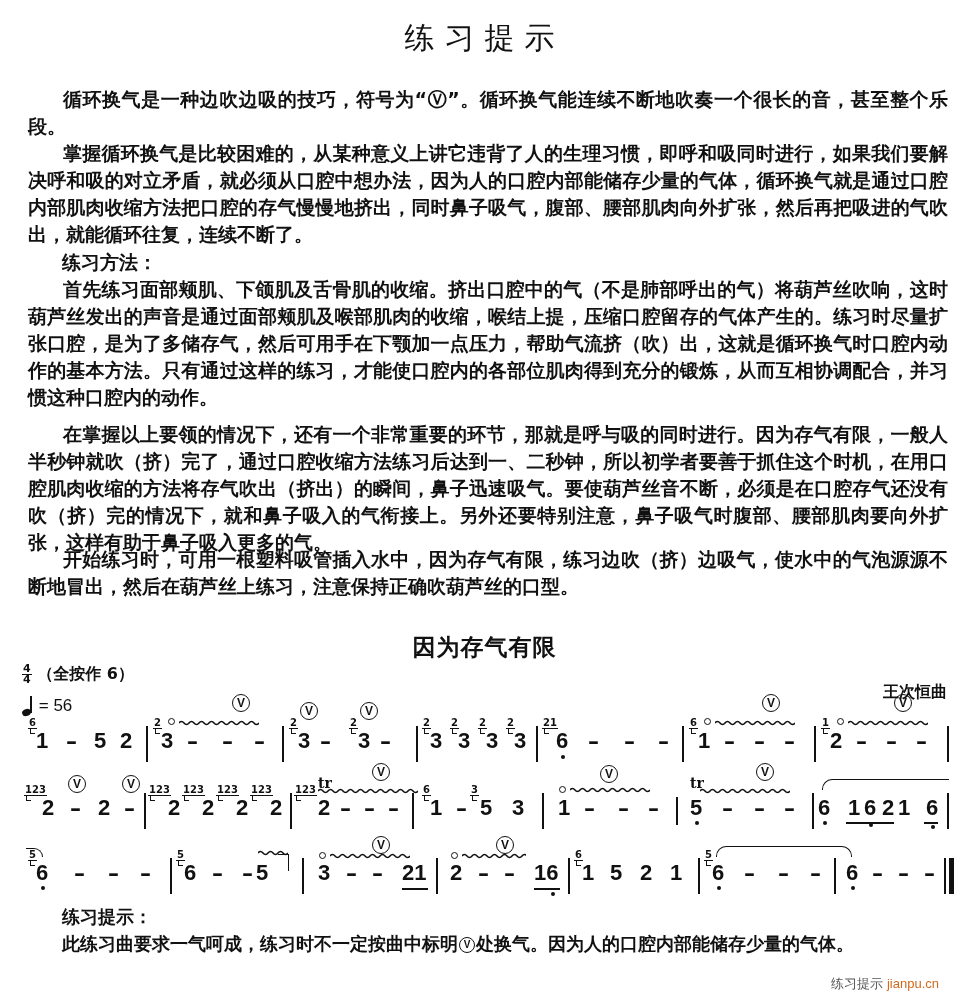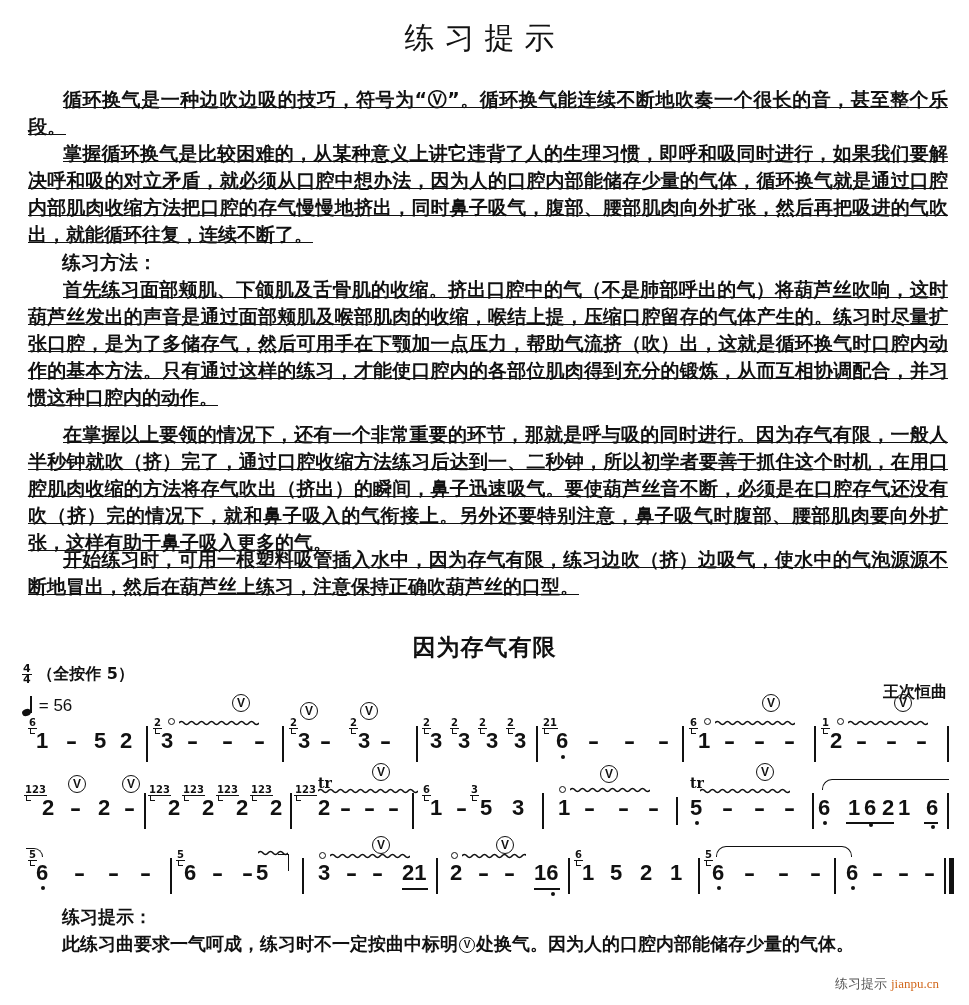--- a/index.html
+++ b/index.html
@@ -10,21 +10,21 @@
     }
     .title {
       position: absolute; left: 0; width: 969px; top: 18px;
       text-align: center; font-size: 30px; letter-spacing: 10px;
       font-family: "DejaVu Serif", "Liberation Serif", serif;
       font-weight: normal;
     }
     .para {
       position: absolute; left: 28px; width: 920px;
       font-size: 19px; line-height: 27px; text-indent: 35px;
-      text-align: justify; font-weight: bold; margin: 0; text-decoration: underline;
+      text-align: justify; font-weight: bold; margin: 0;
     }
     .heading {
       position: absolute; left: 62px; font-size: 19px; font-weight: bold; line-height: 27px;
     }
     .subtitle {
       position: absolute; left: 0; width: 969px; top: 632px; text-align: center;
       font-size: 23px; font-weight: bold; letter-spacing: 1px;
     }
     .meta-left { position: absolute; left: 22px; font-size: 16px; font-weight: bold; }
     .meta-right { position: absolute; right: 22px; top: 682px; font-size: 16px; font-weight: bold; font-family: "DejaVu Serif", serif; }
@@ -50,42 +50,42 @@
     .circle-o { position: absolute; width: 5px; height: 5px; border: 1.4px solid #111; border-radius: 50%; }
     .dot-low { position: absolute; width: 4px; height: 4px; background: #111; border-radius: 50%; }
     .underline { position: absolute; height: 2px; background: #111; }
     .tr { position: absolute; font-size: 14px; font-weight: bold; font-family: "DejaVu Serif", serif; }
     .slur { position: absolute; border: 1.6px solid #111; border-bottom: none; border-radius: 10px 10px 0 0; height: 10px; }
 
     .tips-title { position: absolute; left: 62px; top: 905px; font-size: 18px; font-weight: bold; }
     .tips-body { position: absolute; left: 62px; top: 932px; font-size: 18px; font-weight: bold; }
     .inline-breath { display: inline-block; width: 14px; height: 14px; border: 1.6px solid #111; border-radius: 50%; font-size: 10px; line-height: 14px; text-align: center; vertical-align: 2px; font-family: "Liberation Sans", sans-serif; margin: 0 1px; }
     .watermark { position: absolute; right: 30px; top: 975px; font-size: 13px; color: #555; }
-    .watermark .site { color: #d2691e; margin-left: 4px; font-family: Liberation Serif, serif; }
+    .watermark .site { color: #d2691e; margin-left: 4px; font-family: Liberation Sans, sans-serif; }
   </style>
 </head>
 <body>
 
 <div class="title">练习提示</div>
 
 <p class="para" style="top:86px">循环换气是一种边吹边吸的技巧，符号为“Ⓥ”。循环换气能连续不断地吹奏一个很长的音，甚至整个乐段。</p>
 <p class="para" style="top:140px">掌握循环换气是比较困难的，从某种意义上讲它违背了人的生理习惯，即呼和吸同时进行，如果我们要解决呼和吸的对立矛盾，就必须从口腔中想办法，因为人的口腔内部能储存少量的气体，循环换气就是通过口腔内部肌肉收缩方法把口腔的存气慢慢地挤出，同时鼻子吸气，腹部、腰部肌肉向外扩张，然后再把吸进的气吹出，就能循环往复，连续不断了。</p>
 
 <div class="heading" style="top:249px">练习方法：</div>
 <p class="para" style="top:276px">首先练习面部颊肌、下颌肌及舌骨肌的收缩。挤出口腔中的气（不是肺部呼出的气）将葫芦丝吹响，这时葫芦丝发出的声音是通过面部颊肌及喉部肌肉的收缩，喉结上提，压缩口腔留存的气体产生的。练习时尽量扩张口腔，是为了多储存气，然后可用手在下颚加一点压力，帮助气流挤（吹）出，这就是循环换气时口腔内动作的基本方法。只有通过这样的练习，才能使口腔内的各部位肌肉得到充分的锻炼，从而互相协调配合，并习惯这种口腔内的动作。</p>
 <p class="para" style="top:421px">在掌握以上要领的情况下，还有一个非常重要的环节，那就是呼与吸的同时进行。因为存气有限，一般人半秒钟就吹（挤）完了，通过口腔收缩方法练习后达到一、二秒钟，所以初学者要善于抓住这个时机，在用口腔肌肉收缩的方法将存气吹出（挤出）的瞬间，鼻子迅速吸气。要使葫芦丝音不断，必须是在口腔存气还没有吹（挤）完的情况下，就和鼻子吸入的气衔接上。另外还要特别注意，鼻子吸气时腹部、腰部肌肉要向外扩张，这样有助于鼻子吸入更多的气。</p>
 <p class="para" style="top:546px">开始练习时，可用一根塑料吸管插入水中，因为存气有限，练习边吹（挤）边吸气，使水中的气泡源源不断地冒出，然后在葫芦丝上练习，注意保持正确吹葫芦丝的口型。</p>
 
 <div class="subtitle">因为存气有限</div>
 <div class="meta-left" style="top:664px">
   <span class="frac">
     <span class="num">4</span>
     <span>4</span>
   </span>
-  <span>（全按作 5）</span>
+  <span>（全按作 6）</span>
 </div>
 <div class="meta-right">王次恒曲</div>
 <div class="meta-left" style="top:696px; font-weight:normal; font-family:Liberation Sans, sans-serif; font-size:17px;">
   <span class="quarter"></span>
   <span>= 56</span>
 </div>
 
 <div class="score-line" style="top:710px">
   <div class="grace" style="left:6px">
       <span class="g">6</span>

